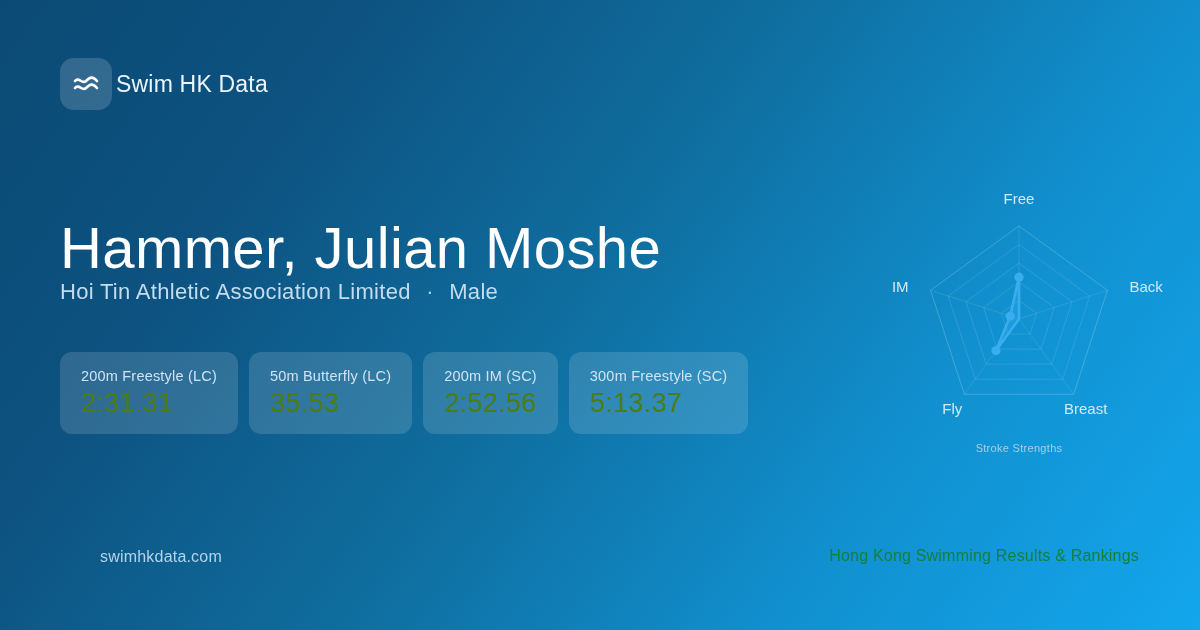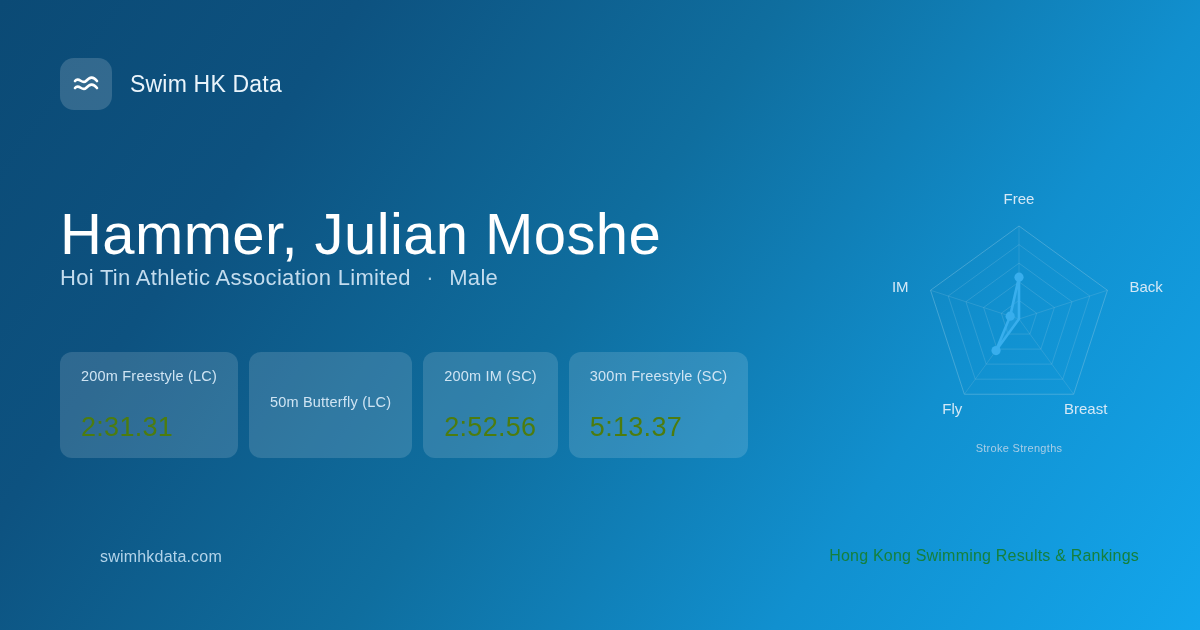--- a/index.html
+++ b/index.html
@@ -10,56 +10,56 @@
     background: linear-gradient(125deg, #0b4a75 0%, #0d5280 22%, #0f6e9f 48%, #1190cf 74%, #13a6ec 100%);
     color:#ffffff;
     position:relative;
     overflow:hidden;
     -webkit-font-smoothing: antialiased;
   }
 
   
   .brand {
     position:absolute; left:60px; top:58px;
-    display:flex; align-items:center; gap:18px;
+    display:flex; align-items:center; gap:4px;
   }
   .brand-mark {
     width:52px; height:52px; border-radius:14px;
     background: rgba(255,255,255,0.16);
     display:flex; align-items:center; justify-content:center;
   }
   .brand-mark svg { display:block; }
   .brand-name {
     font-size:23px; font-weight:400; letter-spacing:0.2px;
     color:#eaf4fb;
   }
 
   
-  .athlete { position:absolute; left:60px; top:204px; }
+  .athlete { position:absolute; left:60px; top:218px; }
   .athlete-name {
     font-size:58px; font-weight:400; letter-spacing:0.4px;
     line-height:1.05; color:#ffffff; white-space:nowrap;
   }
   .athlete-meta {
     font-size:22px; font-weight:400; letter-spacing:0.3px;
     color:#c3dcee; white-space:nowrap;
   }
   .athlete-meta .sep { margin:0 9px; color:#a9cde4; }
 
   
   .stats {
     position:absolute; left:60px; top:352px;
     display:flex; gap:11px;
   }
   .stat-card {
     background: rgba(255,255,255,0.14);
     border-radius:12px;
     padding:16px 21px 17px 21px;
     min-height:76px;
-    display:flex; flex-direction:column; justify-content:center;gap:24px;
+    display:flex; flex-direction:column; justify-content:center;
   }
   .stat-label {
     font-size:14.5px; color:#cfe4f3; letter-spacing:0.2px;
     margin-bottom:5px; white-space:nowrap;
   }
   .stat-value {
     font-size:27px; color:#4d7c0f; letter-spacing:0.3px;
     white-space:nowrap; line-height:1.05;
   }
 
@@ -103,20 +103,21 @@
   </div>
 </div>
 
 <div class="stats">
   <div class="stat-card">
     <span class="stat-label">200m Freestyle (LC)</span>
     <span class="stat-value">2:31.31</span>
   </div>
   <div class="stat-card">
     <span class="stat-label">50m Butterfly (LC)</span>
+    <span class="stat-value">35.53</span>
   </div>
   <div class="stat-card">
     <span class="stat-label">200m IM (SC)</span>
     <span class="stat-value">2:52.56</span>
   </div>
   <div class="stat-card">
     <span class="stat-label">300m Freestyle (SC)</span>
     <span class="stat-value">5:13.37</span>
   </div>
 </div>

